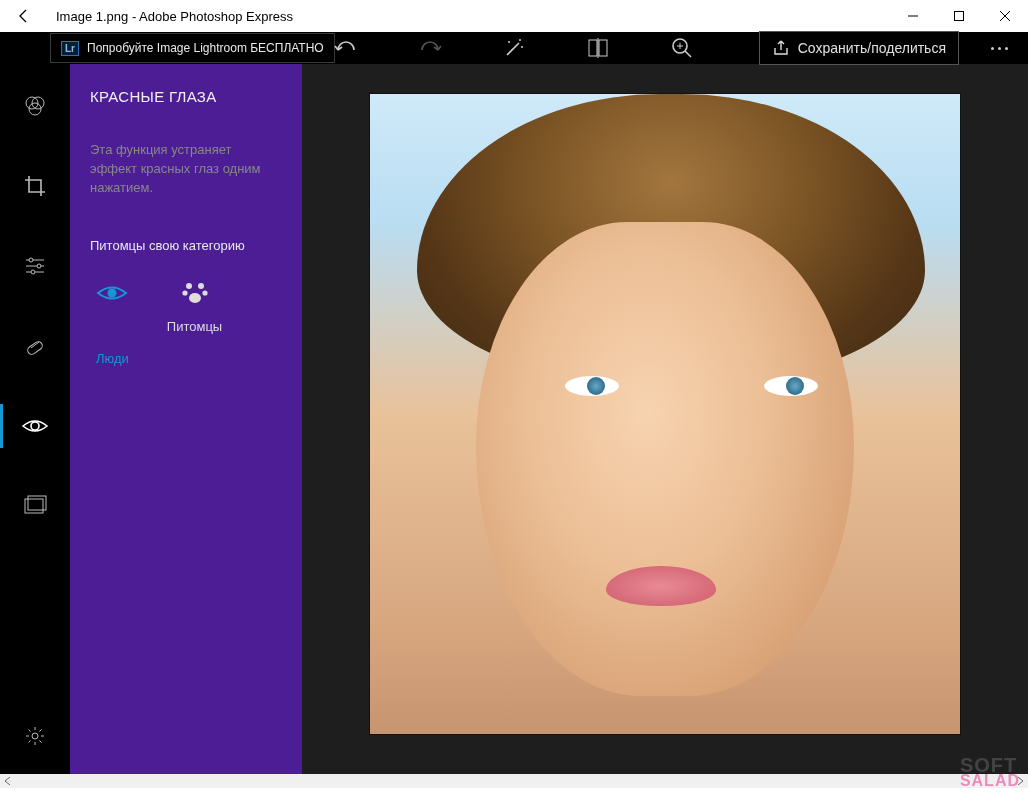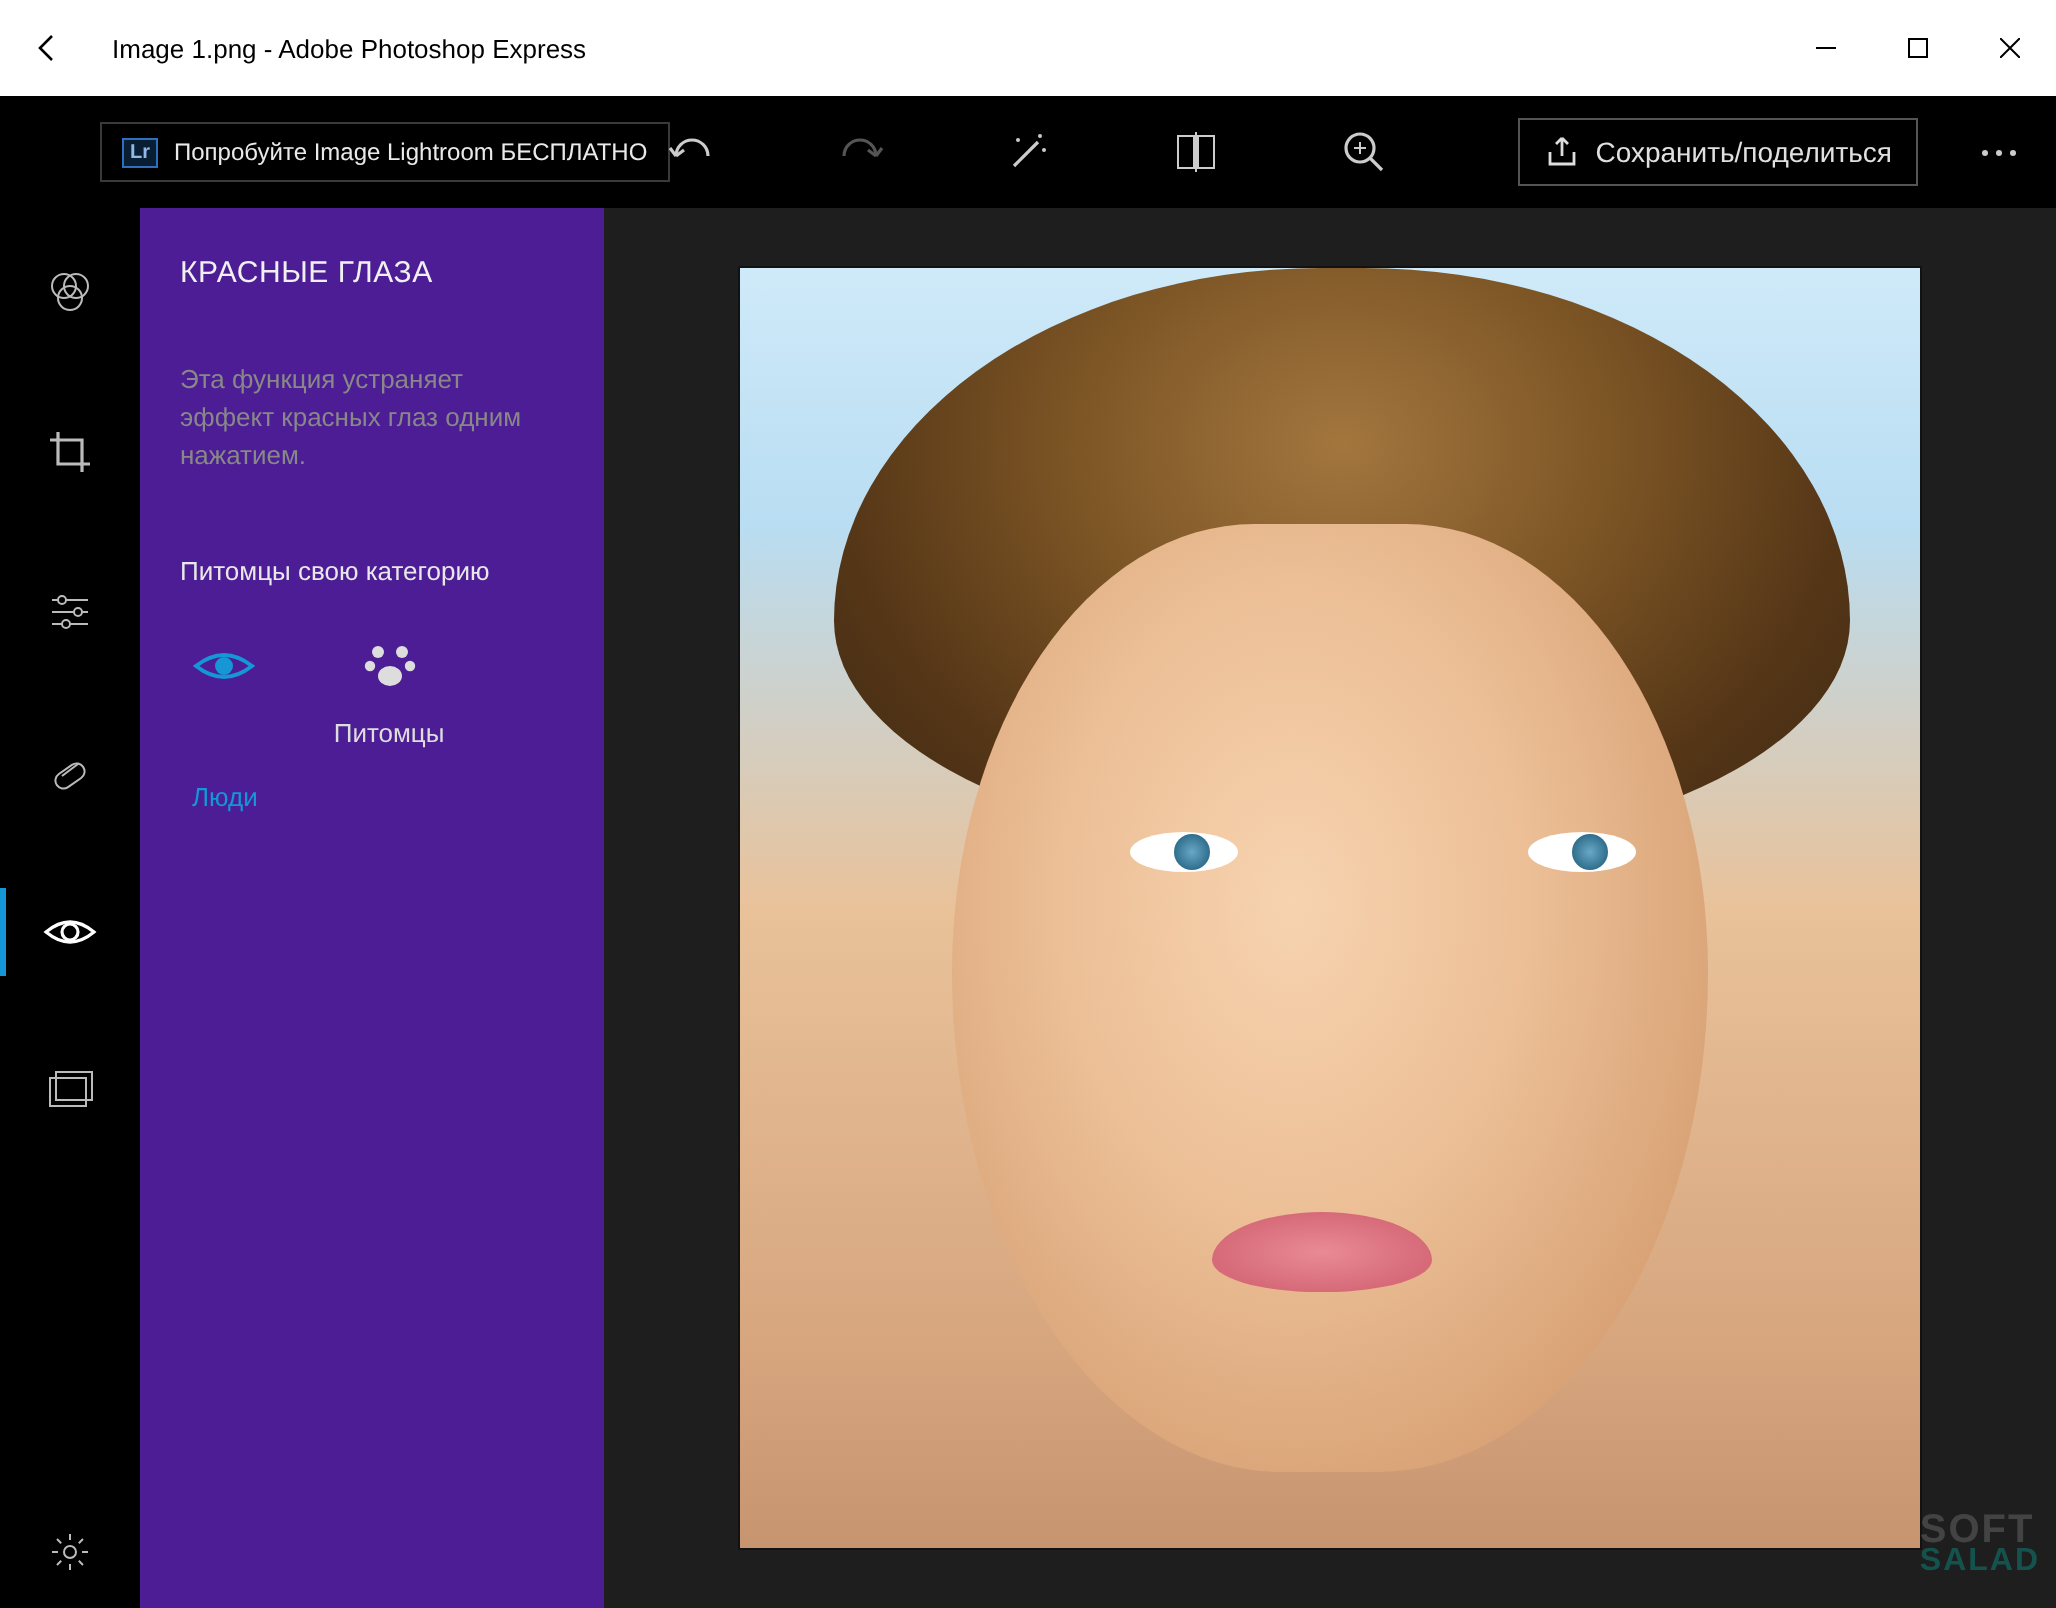--- a/index.html
+++ b/index.html
@@ -1,26 +1,26 @@
 <!DOCTYPE html>
 <html><head>
 <meta charset="utf-8">
 <style>
   * { margin:0; padding:0; box-sizing:border-box; font-family:"Segoe UI",Arial,sans-serif; }
   body { width:1028px; height:804px; background:#fff; overflow:hidden; position:relative; }
 
   
-  .titlebar { height:48px; display:flex; align-items:center; background:#fff; color:#000; font-size:13px; }
+  .titlebar { height:32px; display:flex; align-items:center; background:#fff; color:#000; font-size:13px; }
   .titlebar .back { width:48px; height:32px; display:flex; align-items:center; justify-content:center; }
   .titlebar .title { flex:1; padding-left:8px; }
   .titlebar .win-controls { display:flex; }
   .titlebar .win-btn { width:46px; height:32px; display:flex; align-items:center; justify-content:center; }
 
   
-  .toolbar { height:56px; background:#000; display:flex; align-items:center; color:#ccc; padding:0 8px 0 50px; gap:8px; position:relative;}
+  .toolbar { height:32px; background:#000; display:flex; align-items:center; color:#ccc; padding:0 8px 0 50px; gap:8px; position:relative;}
   .lr-promo { display:flex; align-items:center; border:1px solid #3a3a3a; height:30px; padding:0 10px; font-size:12px; color:#eaeaea; gap:8px; }
   .lr-badge { background:#0a1e33; color:#8fb9e8; font-size:10px; font-weight:bold; padding:1px 3px; border:1px solid #2d70bc;}
   .toolbar-center { position:absolute; left:50%; transform:translateX(-50%); display:flex; align-items:center; gap:48px; }
   .toolbar-right { margin-left:auto; display:flex; align-items:center; gap:20px; }
   .tool-btn { width:36px; height:36px; display:flex; align-items:center; justify-content:center; }
   .save-share { display:flex; align-items:center; gap:8px; border:1px solid #555; height:34px; padding:0 12px; font-size:14px; color:#e0e0e0;}
   .more-dots { display:flex; gap:4px; padding:0 12px;}
   .more-dots span { width:3px; height:3px; background:#ccc; border-radius:50%; }
 
   .main { display:flex; height:calc(804px - 32px - 48px - 14px); background:#1a1a1a; }
@@ -53,21 +53,21 @@
   .photo .iris { position:absolute; width:18px; height:18px; background:radial-gradient(circle,#6aa9c6 0%, #2f6e8c 70%, #000 100%); border-radius:50%; top:1px; left:22px;}
   .photo .lips { position:absolute; bottom:20%; left:40%; width:110px; height:40px; background:radial-gradient(ellipse,#e98a95 0%, #d66a79 70%); border-radius:50% 50% 48% 48% / 60% 60% 40% 40%; }
 
   
   .hscroll { height:14px; background:#f0f0f0; display:flex; align-items:center; }
   .hscroll .arrow { width:16px; height:14px; display:flex; align-items:center; justify-content:center; color:#666; }
   .hscroll .track { flex:1; height:14px; background:#f0f0f0;}
 
   
   .wm { position:absolute; right:8px; bottom:16px; color:#5c5c5c; font-weight:700; font-size:20px; line-height:0.9; text-align:left; opacity:.6; letter-spacing:1px;}
-  .wm small{ display:block; font-size:16px; color:#0f766e;}
+  .wm small{ display:block; font-size:16px; color:#ec4899;}
 
   svg { display:block; }
   [data-interactable="true"] { cursor:pointer; }
 </style>
 </head>
 <body>
 
 <div class="titlebar">
   <div class="back" data-interactable="true">
     <svg width="16" height="16" viewBox="0 0 16 16">

